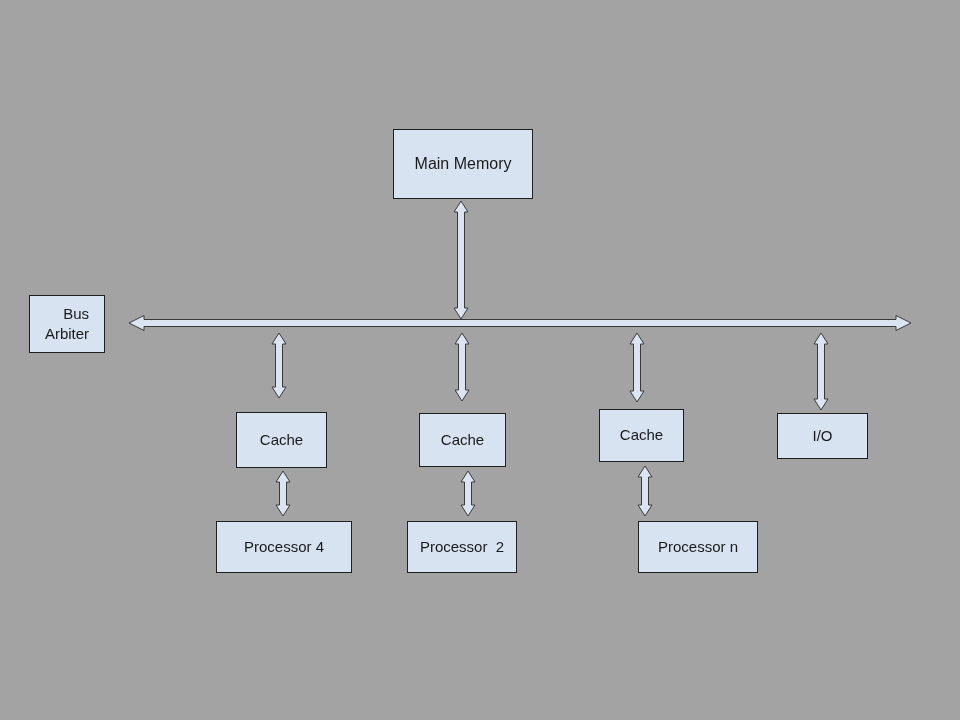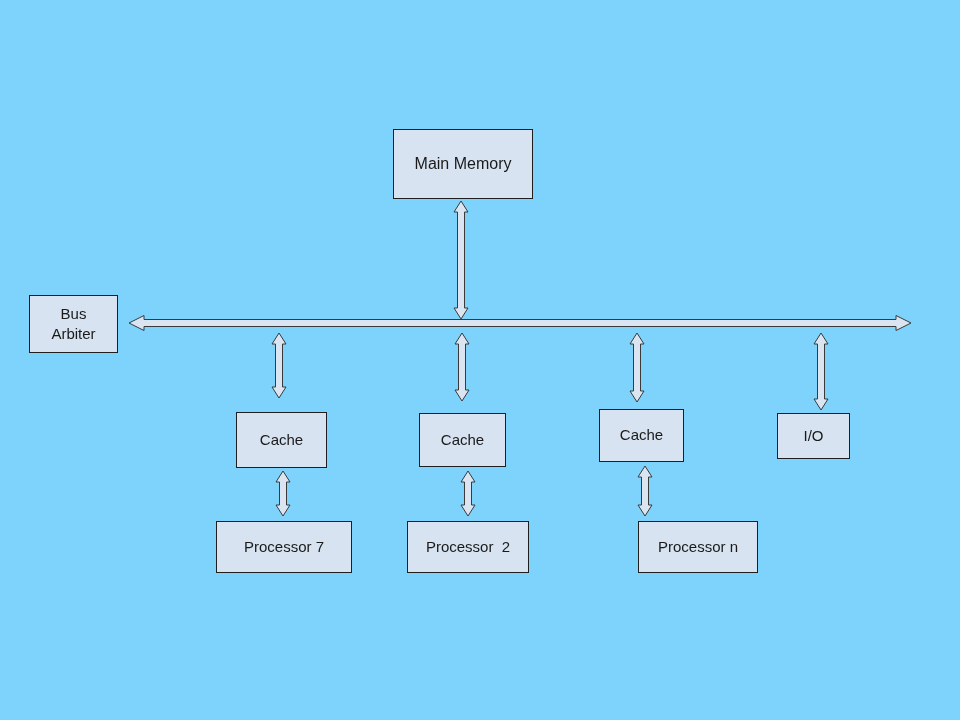--- a/index.html
+++ b/index.html
@@ -5,21 +5,21 @@
   html, body {
     margin: 0;
     padding: 0;
     background: #ffffff;
     font-family: "Liberation Sans", sans-serif;
   }
   .canvas {
     position: relative;
     width: 960px;
     height: 720px;
-    background: #7dd3fc;
+    background: #a3a3a3;
     overflow: hidden;
   }
   .arrow-layer {
     position: absolute;
     left: 0;
     top: 0;
     width: 960px;
     height: 720px;
   }
   .arrow-layer polygon {
@@ -36,27 +36,27 @@
     display: flex;
     align-items: center;
     justify-content: center;
     text-align: center;
     color: #1a1a1a;
     font-size: 15px;
     line-height: 1.35;
     white-space: pre-wrap;
   }
   .node-main-memory { left: 393px; top: 129px; width: 140px; height: 70px; font-size: 16px; }
-  .node-bus-arbiter { left: 29px;  top: 295px; width: 89px;  height: 58px; }
+  .node-bus-arbiter { left: 29px;  top: 295px; width: 76px;  height: 58px; text-align: right; }
   .node-cache-1     { left: 236px; top: 412px; width: 91px;  height: 56px; }
   .node-cache-2     { left: 419px; top: 413px; width: 87px;  height: 54px; }
   .node-cache-3     { left: 599px; top: 409px; width: 85px;  height: 53px; }
-  .node-io          { left: 777px; top: 413px; width: 73px;  height: 46px; }
+  .node-io          { left: 777px; top: 413px; width: 91px;  height: 46px; }
   .node-proc-1      { left: 216px; top: 521px; width: 136px; height: 52px; }
-  .node-proc-2      { left: 407px; top: 521px; width: 122px; height: 52px; }
+  .node-proc-2      { left: 407px; top: 521px; width: 110px; height: 52px; }
   .node-proc-n      { left: 590px; top: 521px; width: 120px; height: 52px; margin-left: 48px; }
   .caption {
     position: absolute;
     left: 0;
     top: 608px;
     width: 960px;
     text-align: center;
     color: #1a1a1a;
     font-size: 15px;
     white-space: pre-wrap;
@@ -94,20 +94,20 @@
 Arbiter</div>
 
   <div class="node node-cache-1">Cache</div>
 
   <div class="node node-cache-2">Cache</div>
 
   <div class="node node-cache-3">Cache</div>
 
   <div class="node node-io">I/O</div>
 
-  <div class="node node-proc-1">Processor 7</div>
+  <div class="node node-proc-1">Processor 4</div>
 
   <div class="node node-proc-2">Processor  2</div>
 
   <div class="node node-proc-n">Processor n</div>
 
 
 </div>
 
 </body></html>

